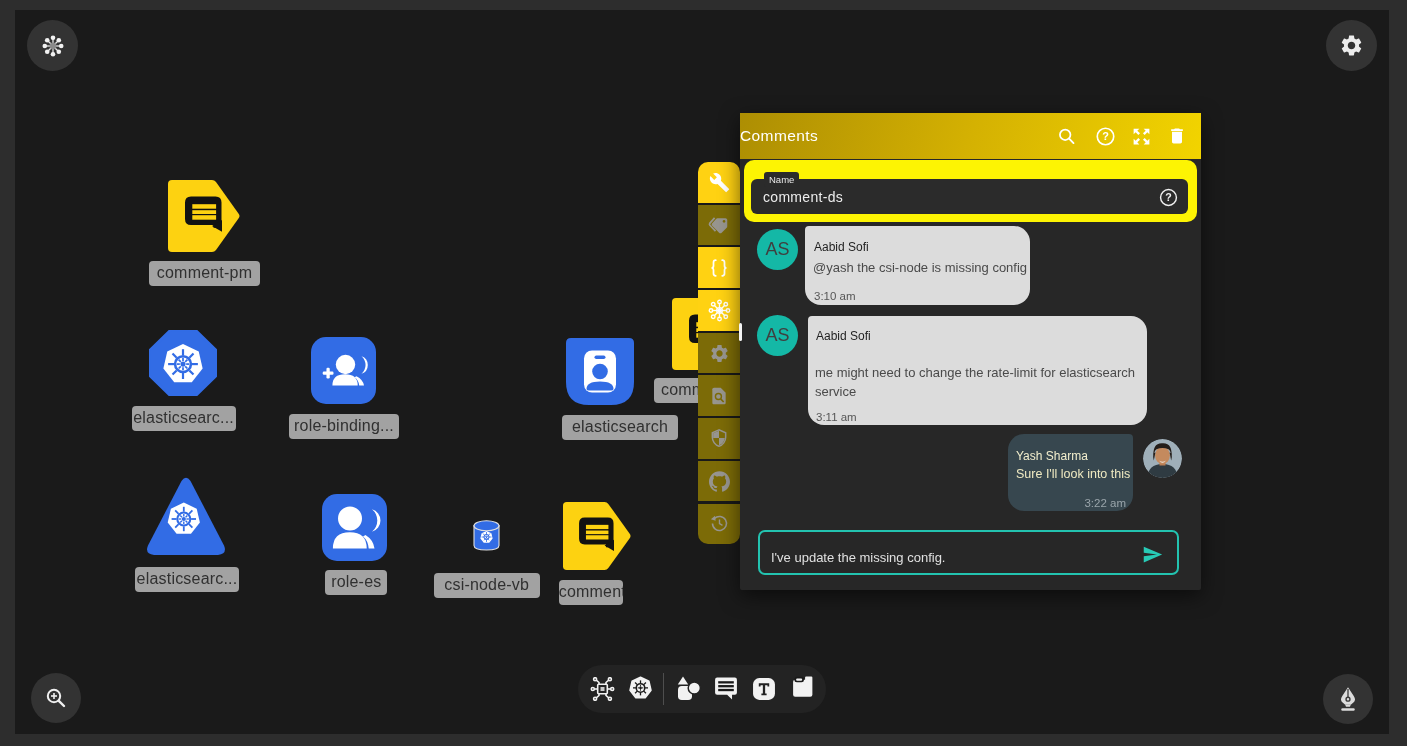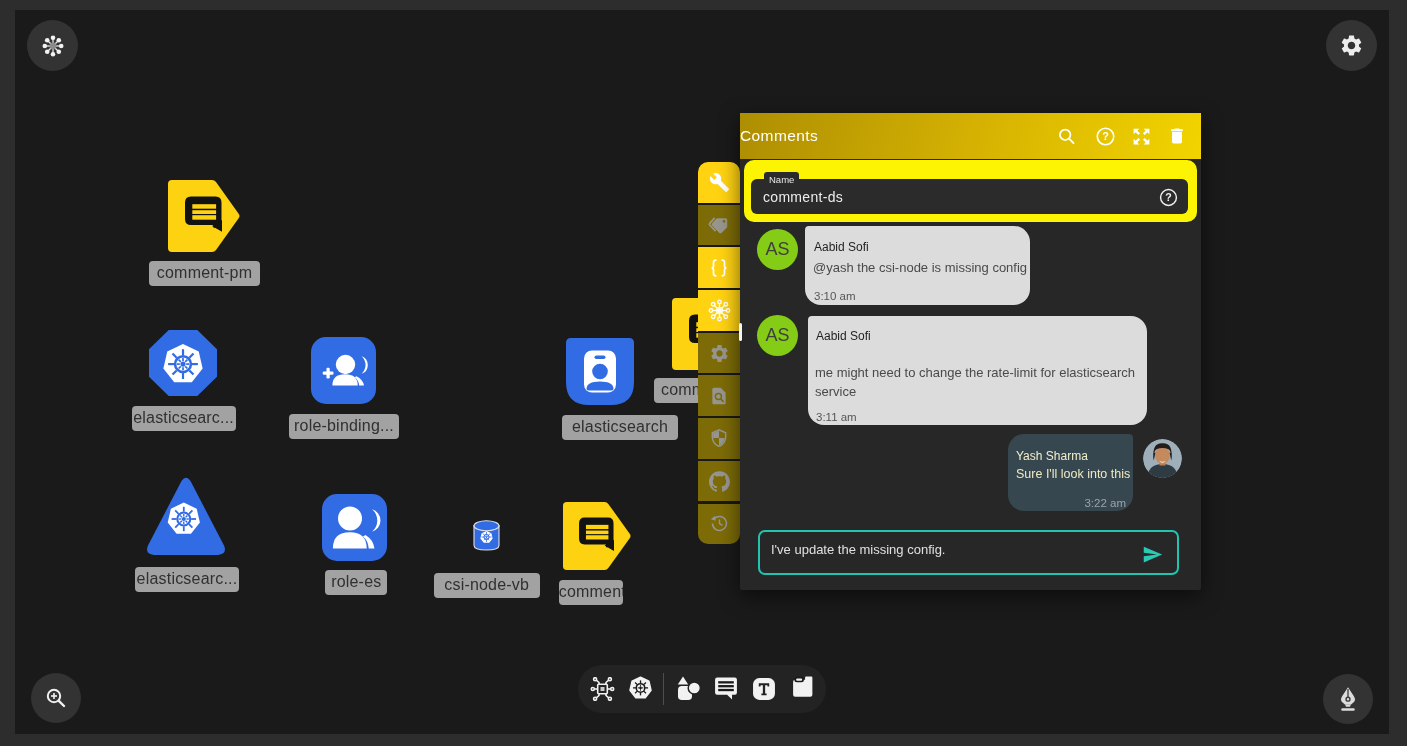--- a/index.html
+++ b/index.html
@@ -27,21 +27,21 @@
     background:linear-gradient(105deg, #ad8e03 0%, #d4b102 50%, #f2d400 100%);
     display:flex; align-items:center; }
   #phead .title { color:#ffffff; font-size:15.5px; letter-spacing:0.4px; }
   #namebox { position:absolute; left:4px; top:47px; width:453px; height:62px;
     background:#fdf403; border-radius:10px; }
   #nameinput { position:absolute; left:7px; top:19px; width:437px; height:35px;
     background:#2b2b2b; border-radius:6px; }
   #namechip { position:absolute; left:13px; top:-7px; background:#2b2b2b; color:#e8e8e8;
     font-size:9.5px; padding:2px 5px; border-radius:3px; }
   #nameval { position:absolute; left:12px; top:10px; color:#ececec; font-size:14px; letter-spacing:0.3px; }
-  .avatar { position:absolute; width:41px; height:41px; border-radius:50%; background:#84cc16;
+  .avatar { position:absolute; width:41px; height:41px; border-radius:50%; background:#14b8a6;
     color:#3f3f3f; font-size:18px; display:flex; align-items:center; justify-content:center; }
   .bubble { position:absolute; background:#dcdcdc; color:#4a4a4a; }
   .bname { font-weight:normal; color:#1f1f1f; font-size:12px; }
   .btime { color:#565656; font-size:11.5px;margin-top:8px; }
   #chatin { position:absolute; left:18px; top:417px; width:421px; height:45px;
     border:2px solid #23c3b0; border-radius:7px; color:#e0e0e0; font-size:13px; }
   
   #btb { position:absolute; left:578px; top:665px; width:248px; height:48px;
     background:#232323; border-radius:24px; display:flex; align-items:center; }
 </style>
@@ -384,21 +384,21 @@
           <ellipse cx="19.5" cy="16.3" rx="7.4" ry="8.6" fill="#c48a5e"></ellipse>
           <path d="M10.6 19 Q9 3.6 19.5 4.2 Q30 3.6 28.4 19 Q28 11.5 25.5 10.3 Q22.5 9 19.5 9 Q16.5 9 13.5 10.3 Q11 11.5 10.6 19 Z" fill="#231c18"></path>
           <path d="M10.8 14 Q9.7 17.5 10.8 21.5 L12.4 13.5 Z" fill="#231c18"></path>
           <path d="M28.2 14 Q29.3 17.5 28.2 21.5 L26.6 13.5 Z" fill="#231c18"></path>
           <path d="M16 21.5 Q19.5 24 23 21.5 Q19.5 26 16 21.5 Z" fill="#f3efe8"></path>
         </g>
       </svg>
       <div style="position:absolute; left:-1.5px; top:210px; width:3.5px; height:18px; background:#f5f5f5; border-radius:2px;"></div>
     </div>
     <div id="chatin">
-        <span style="position:absolute; left:11px; top:10px;text-align:center;">I've update the missing config.</span>
+        <span style="position:absolute; left:11px; top:18px;text-align:center;">I've update the missing config.</span>
       <svg style="position:absolute; right:14px; top:12px;" width="21" height="21" viewBox="0 0 24 24">
         <path fill="#28cab6" d="M2.01 21L23 12 2.01 3 2 10l15 2-15 2z"></path>
       </svg>
     </div>
   </div>
 
   <div id="btb">
     <svg style="position:absolute; left:12px; top:12px;" width="25" height="24" viewBox="0 0 24 24">
       <g stroke="#f2f2f2" stroke-width="1.6" fill="none">
         <rect x="7.2" y="7.2" width="9.6" height="9.6" rx="1"></rect>

